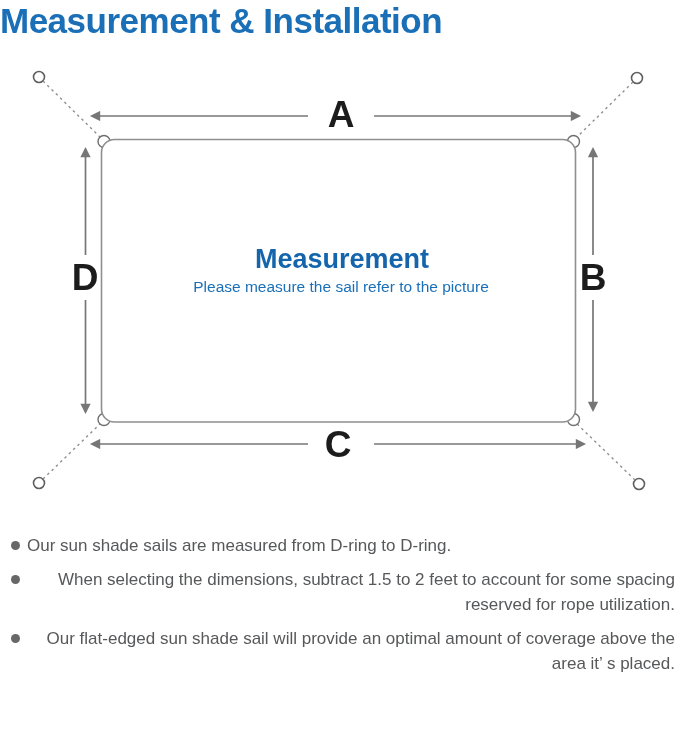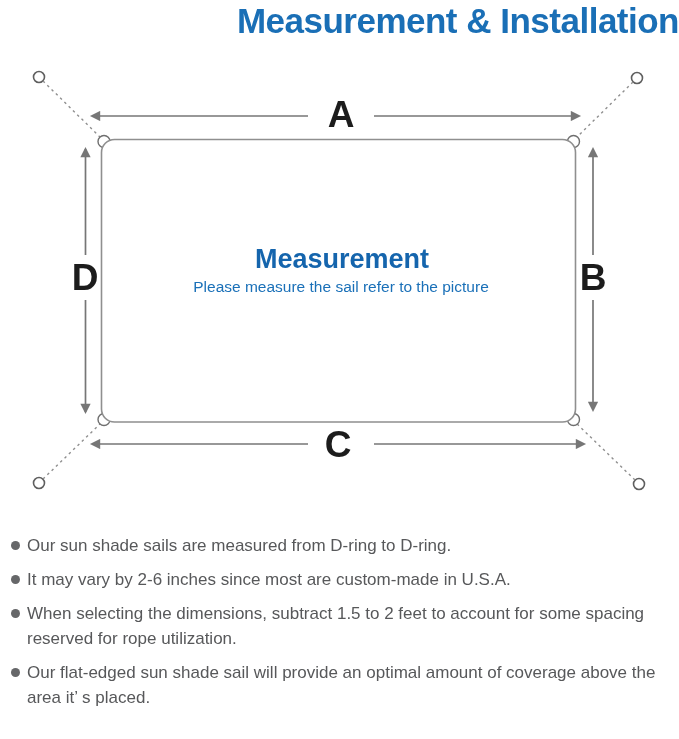--- a/index.html
+++ b/index.html
@@ -12,21 +12,21 @@
     height: 739px;
     position: relative;
     overflow: hidden;
     font-family: "Liberation Sans", sans-serif;
   }
   .page-title {
     position: absolute;
     top: 0;
     left: 0;
     width: 679px;
-    text-align: right;
+    text-align: left;
     font-size: 35px;
     line-height: 42px;
     font-weight: bold;
     letter-spacing: -0.5px;
     color: #1a6fb6;
     white-space: nowrap;
   }
   .diagram-wrap {
     position: absolute;
     top: 55px;
@@ -72,20 +72,21 @@
     height: 9px;
     border-radius: 50%;
     background: #666769;
     margin: 8px 7px 0 5px;
   }
   .note-text {
     font-size: 17px;
     line-height: 25px;
     color: #57585a;
     max-width: 648px;
+    text-align: right;
   }
 </style>
 </head>
 <body>
 
 <div class="page-title">Measurement &amp; Installation</div>
 
 <div class="diagram-wrap">
   <svg width="679" height="470" viewBox="0 0 679 470" xmlns="http://www.w3.org/2000/svg">
     <defs>
@@ -132,23 +133,19 @@
   </svg>
 </div>
 
 <div class="notes">
   <div class="note-item">
     <span class="note-dot"></span>
     <span class="note-text">Our sun shade sails are measured from D-ring to D-ring.</span>
   </div>
   <div class="note-item">
     <span class="note-dot"></span>
-    <span class="note-text">It may vary by 2-6 inches since most are custom-made in U.S.A.</span>
-  </div>
-  <div class="note-item">
-    <span class="note-dot"></span>
     <span class="note-text">When selecting the dimensions, subtract 1.5 to 2 feet to account for some spacing reserved for rope utilization.</span>
   </div>
   <div class="note-item">
     <span class="note-dot"></span>
     <span class="note-text">Our flat-edged sun shade sail will provide an optimal amount of coverage above the area it’ s placed.</span>
   </div>
 </div>
 
 </body></html>

